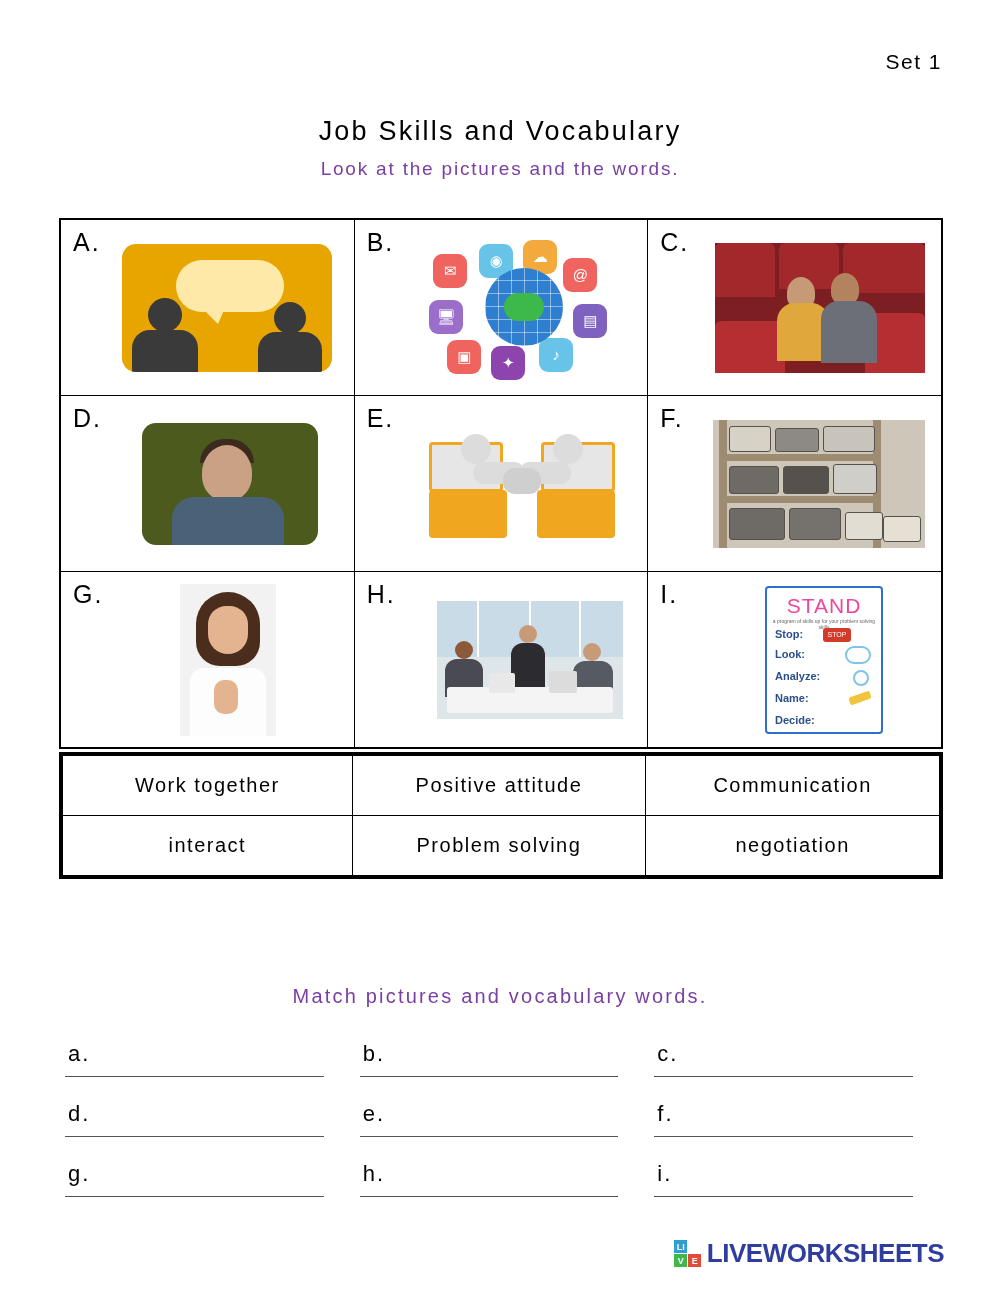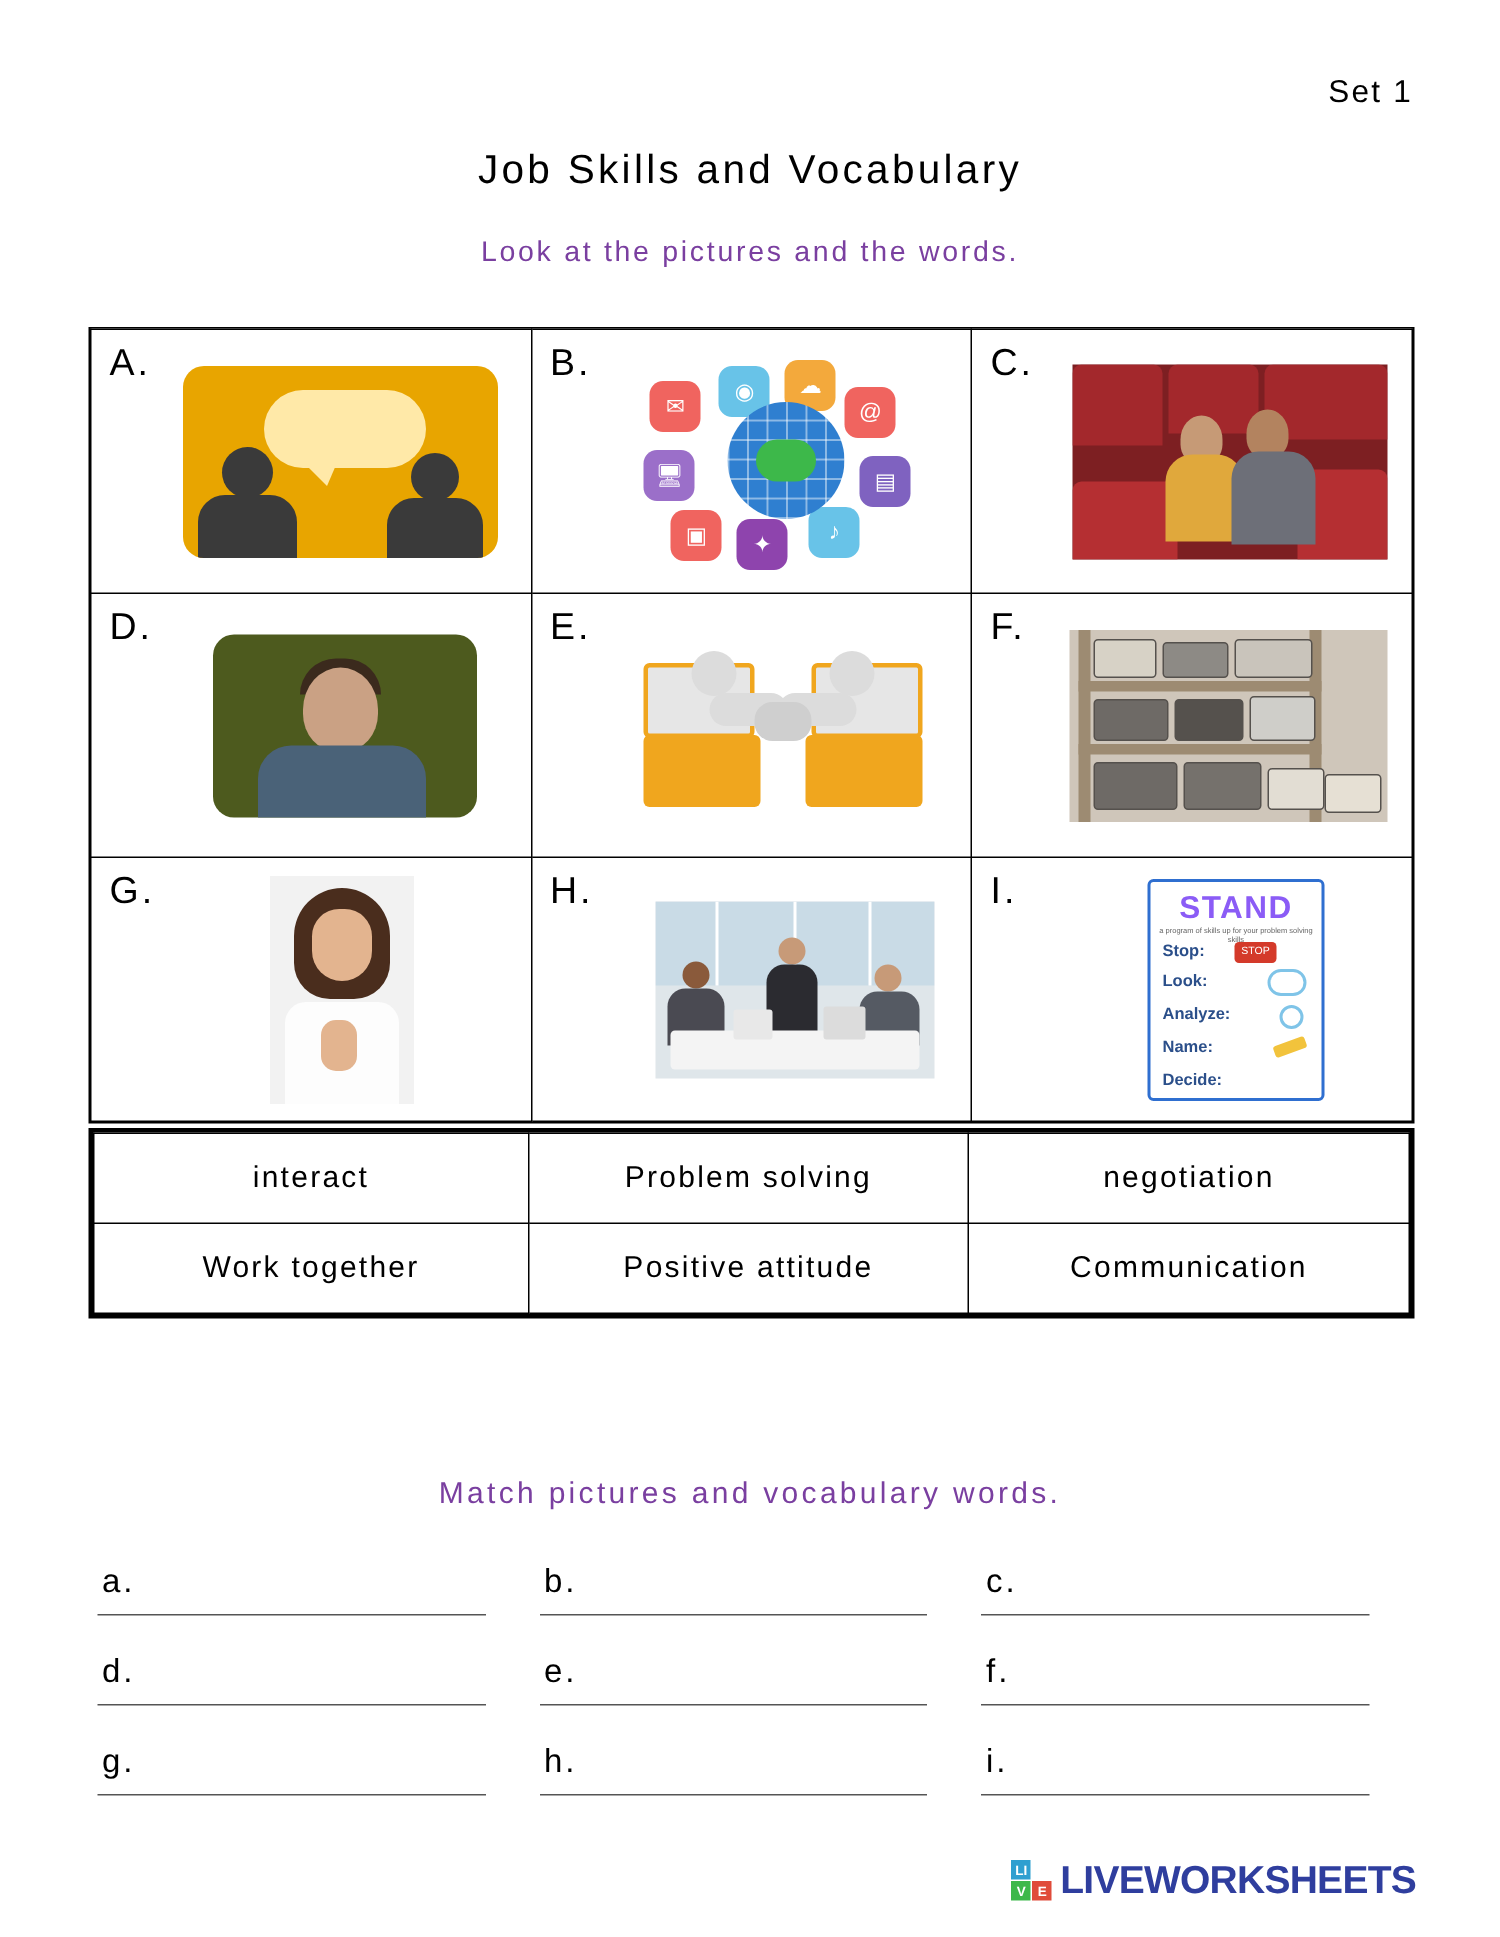--- a/index.html
+++ b/index.html
@@ -15,21 +15,21 @@
   .set-label {
     position: absolute;
     top: 50px;
     right: 58px;
     font-size: 21px;
     letter-spacing: 1.5px;
     color: #000;
   }
   .title {
     position: absolute;
-    top: 98px;
+    top: 116px;
     left: 0;
     width: 1000px;
     text-align: center;
     font-size: 27px;
     letter-spacing: 2.2px;
     color: #000;
   }
   .subtitle {
     position: absolute;
     top: 158px;
@@ -200,21 +200,21 @@
   .g-body { position:absolute; left:10px; top:84px; width:76px;height:68px;border-radius:14px 14px 0 0;background:#fdfdfd;}
   .g-thumb { position:absolute; left:34px; top:96px; width:24px;height:34px;border-radius:10px;background:#e3b48f;}
 
   .img-h { width: 186px; height: 118px; position: relative; overflow:hidden; background:#dfe6ea; }
   .h-win { position:absolute; top:0;left:0;right:0;height:56px;background:#c9dbe6;}
   .h-winline{position:absolute;top:0;width:2px;height:56px;background:#fff;}
   .h-table{position:absolute;left:10px;bottom:6px;width:166px;height:26px;background:#f4f4f4;border-radius:3px;}
   .h-p{position:absolute;border-radius:50%;}
 
   .img-i { width: 118px; height: 148px; position: relative; background:#fff; border:2px solid #2f6fd0; border-radius:4px; overflow:hidden;}
-  .i-title{position:absolute;top:6px;left:0;width:100%;text-align:center;font-size:21px;font-weight:bold;color:#8b5cf6;letter-spacing:1px;}
+  .i-title{position:absolute;top:6px;left:0;width:100%;text-align:center;font-size:21px;font-weight:normal;color:#ec4899;letter-spacing:1px;}
   .i-sub{position:absolute;top:30px;left:0;width:100%;text-align:center;font-size:5px;color:#666;}
   .i-line{position:absolute;left:8px;font-size:11px;color:#2b4f8a;font-weight:bold;}
   .i-stopbtn{position:absolute;left:56px;top:40px;width:28px;height:14px;background:#d43a2a;border-radius:3px;color:#fff;font-size:7px;display:flex;align-items:center;justify-content:center;}
   .i-bub{position:absolute;right:10px;width:26px;height:18px;border:2px solid #7fc4e8;border-radius:9px;}
   .i-mag{position:absolute;right:12px;width:16px;height:16px;border:2px solid #7fc4e8;border-radius:50%;}
   .i-pen{position:absolute;right:10px;width:22px;height:8px;background:#f2c33c;border-radius:2px;transform:rotate(-20deg);}
 </style>
 </head>
 <body>
 
@@ -376,29 +376,29 @@
       </td>
     </tr>
   </tbody>
     </table>
 </div>
 
 <div class="word-bank">
   <table>
     <tbody>
     <tr>
+      <td class="word-cell c1">Work together</td>
+      <td class="word-cell c2">Positive attitude</td>
+      <td class="word-cell c3">Communication</td>
+    </tr>
+    <tr>
       <td class="word-cell c1">interact</td>
       <td class="word-cell c2">Problem solving</td>
       <td class="word-cell c3">negotiation</td>
     </tr>
-    <tr>
-      <td class="word-cell c1">Work together</td>
-      <td class="word-cell c2">Positive attitude</td>
-      <td class="word-cell c3">Communication</td>
-    </tr>
   </tbody>
     </table>
 </div>
 
 <div class="match-instr">Match pictures and vocabulary words.</div>
 
 <div class="answers">
   <div class="answer-row">
     <div class="answer-item">
       <span class="answer-label">a.</span>

